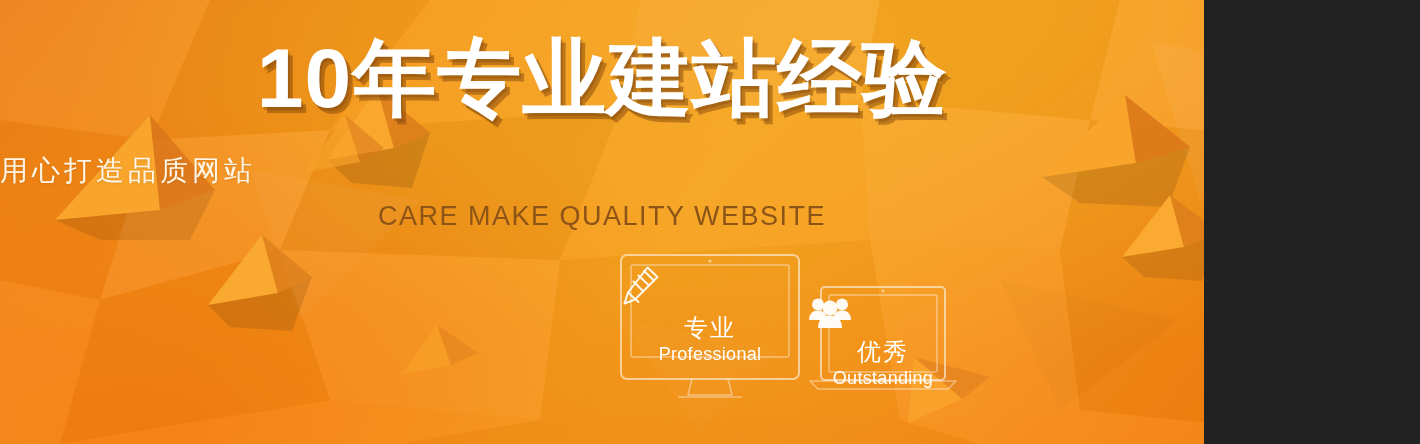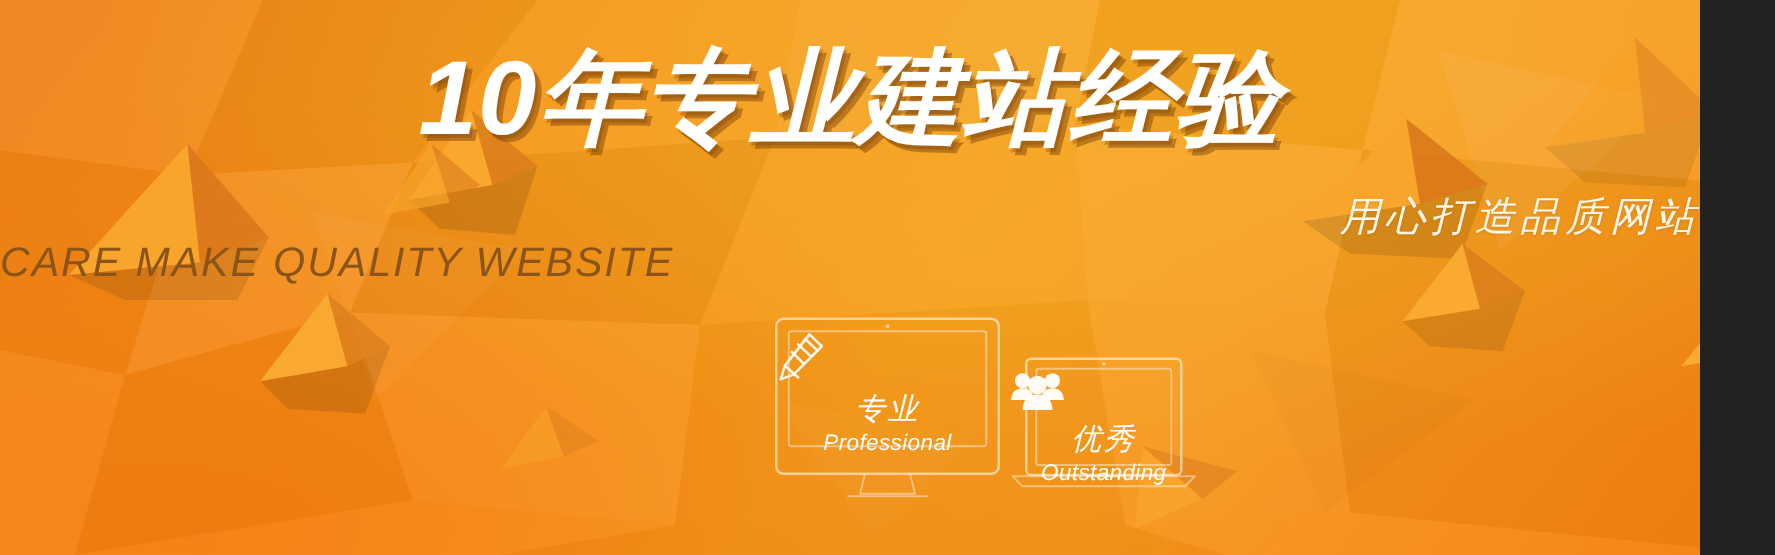--- a/index.html
+++ b/index.html
@@ -1,25 +1,24 @@
 <!DOCTYPE html>
 <html><head>
 <meta charset="utf-8">
 <style>
   html,body{margin:0;padding:0;background:#222;}
   .banner{
     position:relative;
-    width:1360px;height:444px;
+    width:1204px;height:444px;
     overflow:hidden;
     font-family:"Liberation Sans","DejaVu Sans",sans-serif;
     background:
       radial-gradient(120% 140% at 72% 6%, #F6A621 0%, rgba(246,166,33,0) 55%),
       radial-gradient(100% 130% at 12% 96%, #F57F10 0%, rgba(245,127,16,0) 60%),
       linear-gradient(128deg,#EF8016 0%,#F59518 30%,#F6A520 55%,#F79019 80%,#F4820F 100%);
-    font-style: italic;
   }
 
   
   .poly{position:absolute;inset:0;}
   .poly svg{display:block;width:1420px;height:444px;}
 
   
   .pyr{position:absolute;}
   .pyr svg{display:block;overflow:visible;}
 
@@ -33,33 +32,33 @@
     line-height:1;
     font-weight:bold;
     color:#FFFFFF;
     letter-spacing:1px;
     text-shadow:5px 6px 0 rgba(120,62,8,.45), 2px 3px 1px rgba(120,62,8,.35);
     white-space:nowrap;
   }
 
   .sub-cn{
     position:absolute;left:0;right:0;top:156px;
-    text-align:right;
-    font-size:32px;
+    text-align:left;
+    font-size:28px;
     line-height:1.1;
     color:#FFF6E8;
     letter-spacing:4px;
     font-weight:normal;
     text-shadow:0 1px 2px rgba(140,80,12,.25);
   }
 
   .sub-en{
-    position:absolute;left:0;right:0;top:192px;
-    text-align:left;
-    font-size:33px;
+    position:absolute;left:0;right:0;top:202px;
+    text-align:center;
+    font-size:27px;
     line-height:1.1;
     color:#8C5417;
     letter-spacing:1.5px;
     font-weight:normal;
   }
 
   
   .devices{position:absolute;left:0;right:0;top:250px;height:170px;}
   .device{position:absolute;}
   .device svg{display:block;overflow:visible;}

